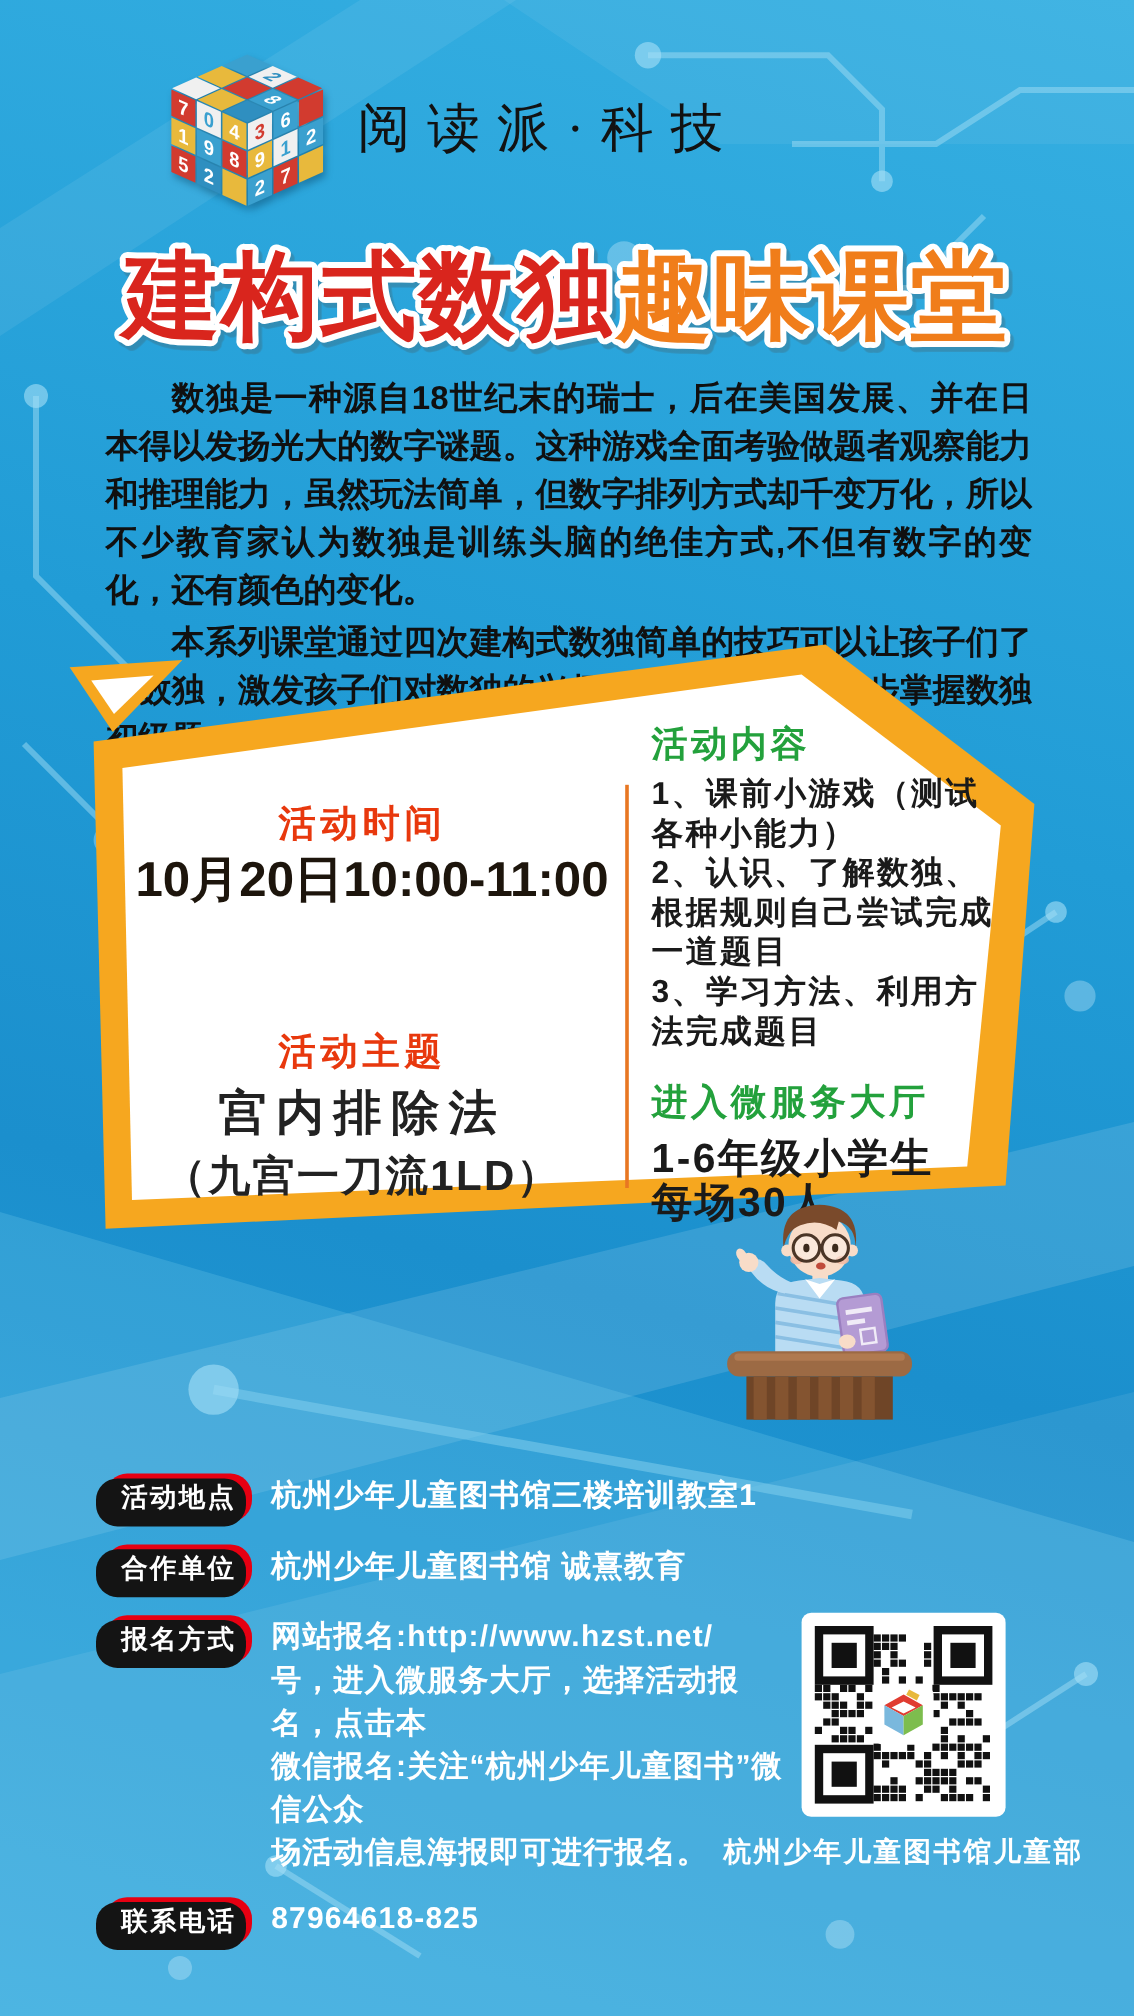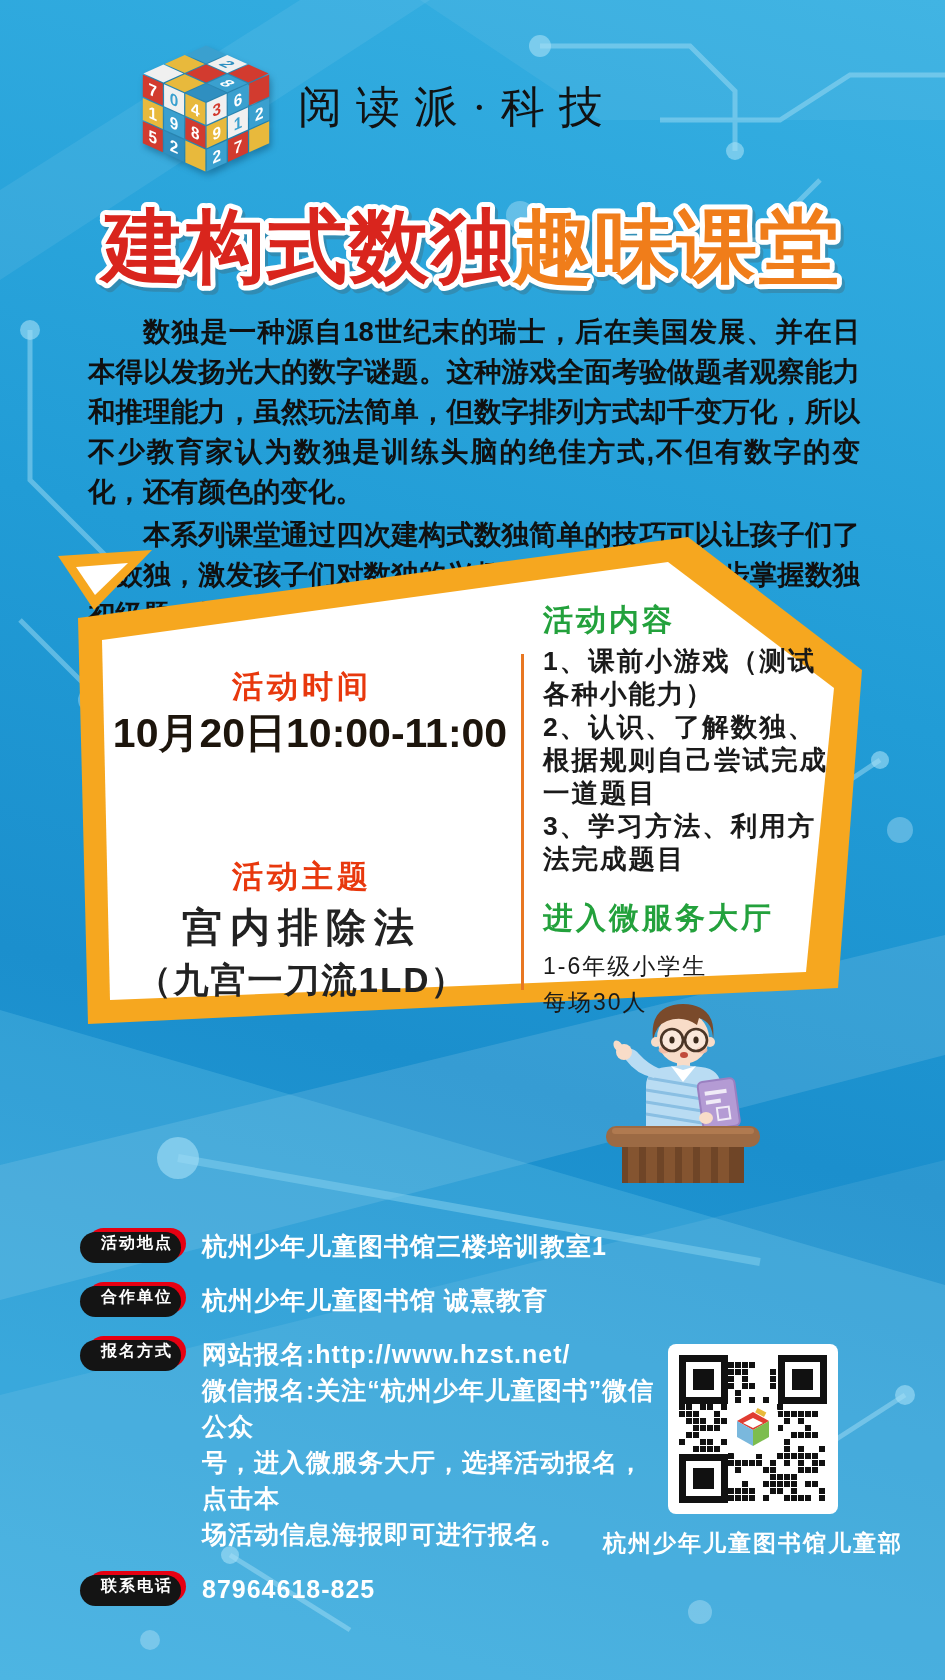--- a/index.html
+++ b/index.html
@@ -26,27 +26,27 @@
   .h-green{color:#23a13c;font-size:30px;font-weight:900;letter-spacing:3px;}
   .time-value{left:100px;top:706px;width:420px;text-align:center;font-size:41px;font-weight:800;
               color:#1d150c;white-space:nowrap;}
   .topic1{left:112px;top:900px;width:380px;text-align:center;font-size:40px;font-weight:700;
           letter-spacing:8px;color:#222;}
   .topic2{left:102px;top:957px;width:400px;text-align:center;font-size:35px;font-weight:700;
           letter-spacing:2px;color:#222;white-space:nowrap;}
   .content-lines{left:543px;top:645px;width:320px;}
   .content-lines div{font-size:26.5px;line-height:33px;font-weight:700;color:#1a1a1a;letter-spacing:2px;}
   .aud-lines{left:543px;top:948px;width:320px;}
-  .aud-lines div{font-size:23px;line-height:36px;font-weight:400;color:#1a1a1a;letter-spacing:2px;}
+  .aud-lines div{font-size:34px;line-height:36px;font-weight:700;color:#1a1a1a;letter-spacing:2px;}
   .divider{left:521px;top:654px;width:3px;height:336px;background:#e87722;}
 
   
   .info{left:88px;top:1228px;width:575px;display:flex;flex-direction:column;gap:19px;}
   .info-row{display:flex;align-items:flex-start;}
-  .pill{position:relative;background:#e60012;color:#fff;font-size:16px;font-weight:700;
+  .pill{position:relative;background:#e60012;color:#fff;font-size:22px;font-weight:700;
         letter-spacing:2px;padding:5px 13px;border-radius:18px;white-space:nowrap;z-index:1;flex:none;}
   .pill::before{content:"";position:absolute;left:-8px;top:4px;right:5px;bottom:-4px;
         background:#141414;border-radius:18px;z-index:-1;}
   .row-lines{margin-left:16px;color:#fff;font-size:25px;font-weight:600;letter-spacing:1px;}
   .row-lines div{line-height:36px;}
   .single .row-lines div{line-height:34px;padding-top:1px;}
 
   
   .qr-block{left:603px;top:1344px;width:300px;text-align:center;}
   .qr-box{width:170px;height:170px;margin:0 auto;background:#fff;border-radius:8px;}
@@ -257,22 +257,22 @@
     <div class="info-row single">
       <span class="pill">合作单位</span>
       <div class="row-lines">
           <div>杭州少年儿童图书馆 诚熹教育</div>
         </div>
     </div>
     <div class="info-row">
       <span class="pill">报名方式</span>
       <div class="row-lines">
         <div>网站报名:http://www.hzst.net/</div>
+        <div>号，进入微服务大厅，选择活动报名，点击本</div>
         <div>微信报名:关注“杭州少年儿童图书”微信公众</div>
-        <div>号，进入微服务大厅，选择活动报名，点击本</div>
         <div>场活动信息海报即可进行报名。</div>
       </div>
     </div>
     <div class="info-row single">
       <span class="pill">联系电话</span>
       <div class="row-lines">
           <div>87964618-825</div>
         </div>
     </div>
   </div>

